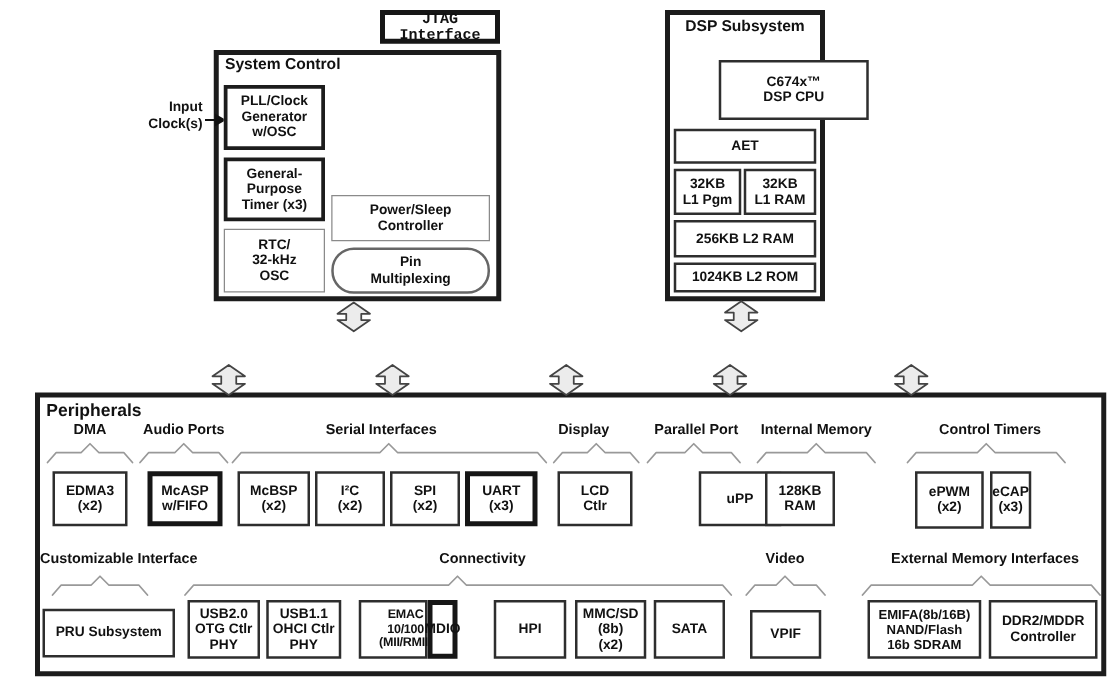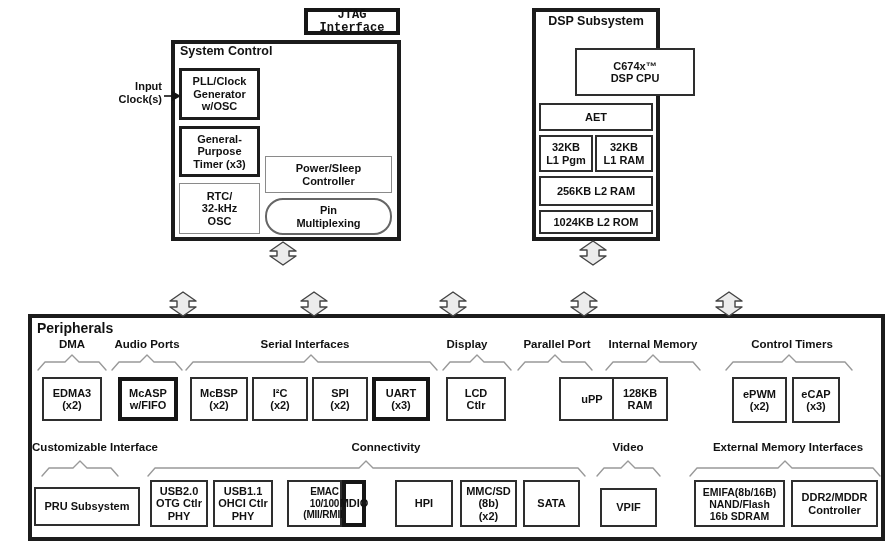--- a/index.html
+++ b/index.html
@@ -132,21 +132,21 @@
 (x2)</div>
   <div class="blk b4" style="left:372px;top:377px;width:58px;height:44px;">UART
 (x3)</div>
   <div class="blk" style="left:446px;top:377px;width:60px;height:44px;">LCD
 Ctlr</div>
   <div class="blk" style="left:525px;top:377px;width:66px;height:44px;margin-left:34px;">uPP</div>
   <div class="blk" style="left:612px;top:377px;width:56px;height:44px;">128KB
 RAM</div>
   <div class="blk" style="left:732px;top:377px;width:55px;height:46px;">ePWM
 (x2)</div>
-  <div class="blk" style="left:792px;top:377px;width:48px;height:46px;">eCAP
+  <div class="blk" style="left:792px;top:377px;width:33px;height:46px;">eCAP
 (x3)</div>
 
   <div class="blk" style="left:34px;top:487px;width:106px;height:39px;">PRU Subsystem</div>
   <div class="blk" style="left:150px;top:480px;width:58px;height:47px;">USB2.0
 OTG Ctlr
 PHY</div>
   <div class="blk" style="left:213px;top:480px;width:60px;height:47px;">USB1.1
 OHCI Ctlr
 PHY</div>
   <div class="blk tight" style="left:287px;top:480px;width:55px;height:47px;">EMAC

